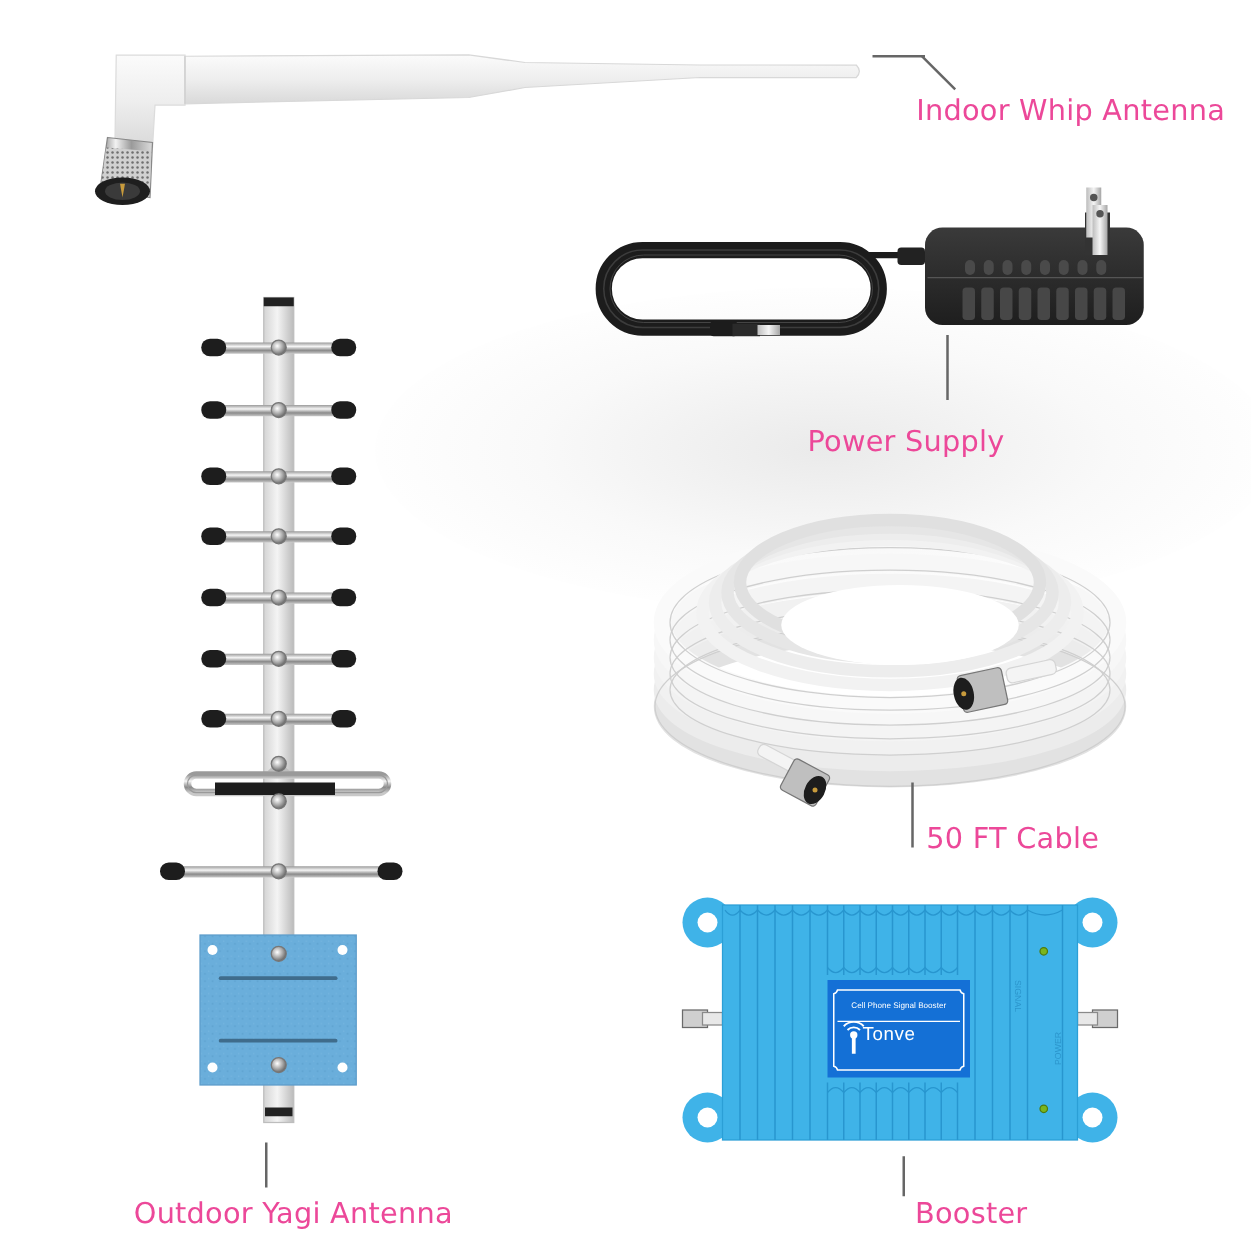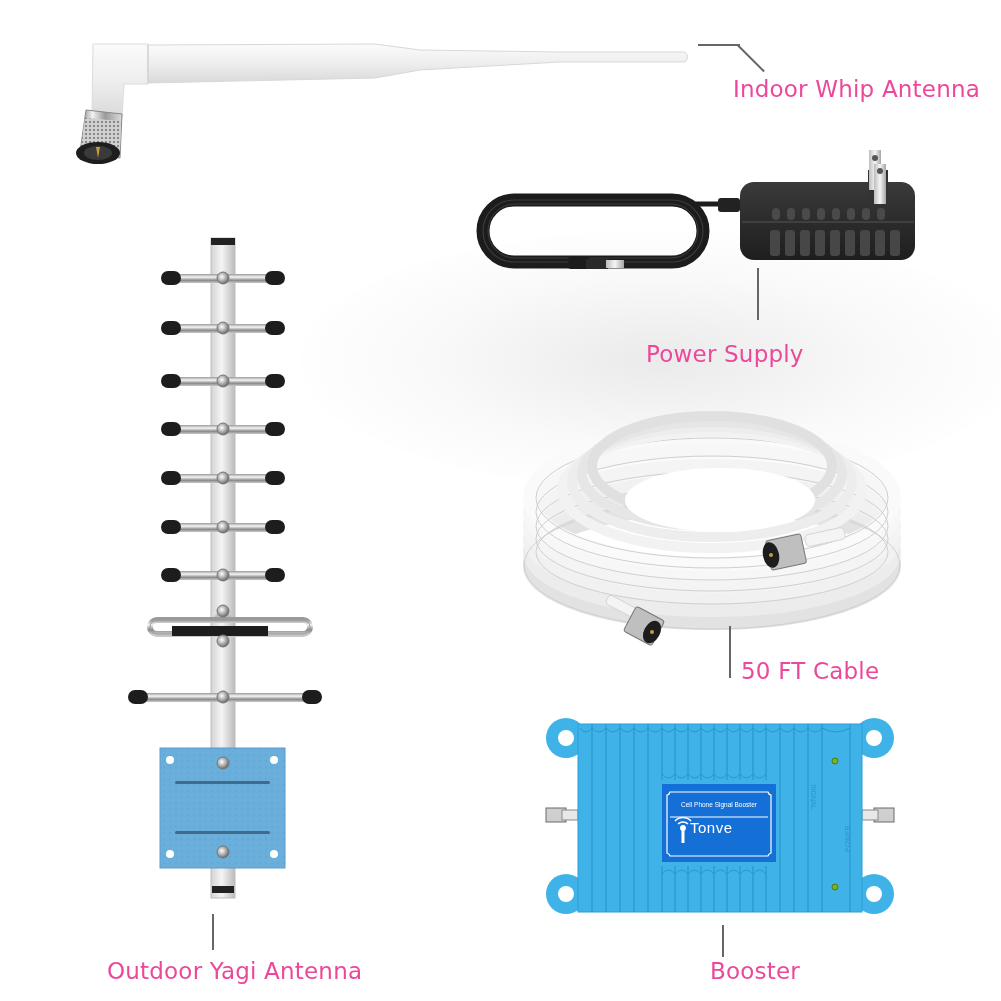--- a/index.html
+++ b/index.html
@@ -322,13 +322,13 @@
 
     <circle cx="295" cy="43" r="3" fill="#7ab51d" stroke="#4d7a0f"></circle>
     <circle cx="295" cy="169" r="3" fill="#7ab51d" stroke="#4d7a0f"></circle>
   </svg>
   <div style="position:absolute;left:126px;top:83px;width:106px;text-align:center;color:#ffffff;font-size:6.5px;font-family:'Liberation Sans',sans-serif;">Cell Phone Signal Booster</div>
   <div style="position:absolute;left:150px;top:101px;color:#ffffff;font-size:15px;font-weight:normal;font-family:'Liberation Sans',sans-serif;letter-spacing:0.5px;">Tonve</div>
   <div style="position:absolute;left:277px;top:66px;color:#2b95cc;font-size:7px;transform:rotate(90deg);transform-origin:left top;font-family:'Liberation Sans',sans-serif;">SIGNAL</div>
   <div style="position:absolute;left:304px;top:134px;color:#2b95cc;font-size:7px;transform:rotate(-90deg);transform-origin:left top;font-family:'Liberation Sans',sans-serif;">POWER</div>
 </div>
 <div class="leader" style="left:722px;top:925px;width:2px;height:32px;"></div>
-<div class="label" style="left:710px;top:958px;">Booster</div>
+<div class="label" style="left:732px;top:958px;">Booster</div>
 
 </body></html>

